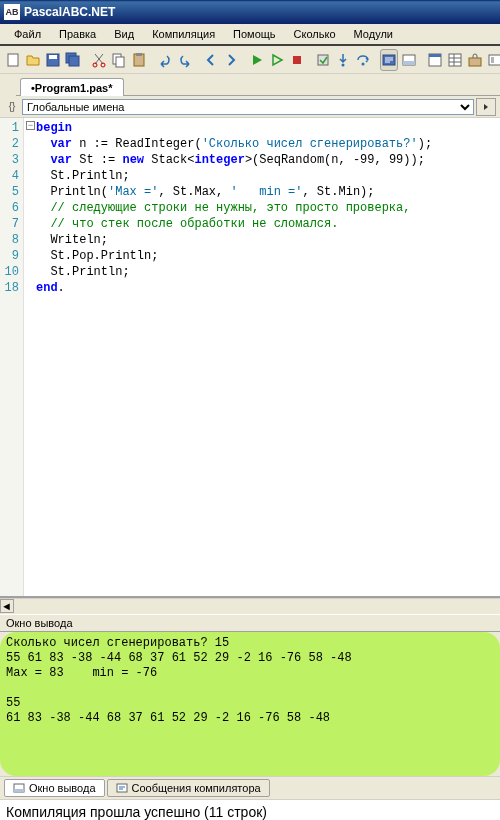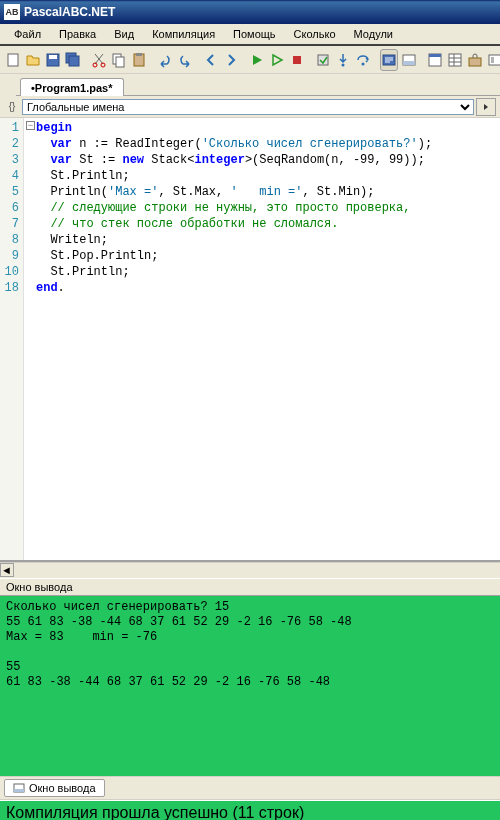--- a/index.html
+++ b/index.html
@@ -162,28 +162,29 @@
 .scrollbar-h .thumb { width: 14px; height: 14px; background: #ece9d8; border: 1px solid #a0a0a0; }
 .output-header {
   height: 18px;
   background: #ece9d8;
   border-top: 1px solid #fff;
   border-bottom: 1px solid #a0a0a0;
   padding: 2px 6px;
   font-size: 11px;
 }
 .output-area {
-  height: 180px;
-  background: #22c55e;
+  height: 144px;
+  background: #bef264;
   font-family: 'Courier New', monospace;
   font-size: 12px;
   white-space: pre;
   padding: 4px 6px;
   line-height: 15px;
   overflow: auto;
+  border-radius: 16px;
 }
 .bottom-tabs {
   height: 24px;
   background: #ece9d8;
   display: flex;
   align-items: center;
   padding: 2px 4px;
   gap: 2px;
   border-top: 1px solid #d4d0c8;
   border-bottom: 1px solid #d4d0c8;
@@ -194,23 +195,23 @@
   background: #ece9d8;
   border-radius: 2px;
   display: flex;
   align-items: center;
   gap: 4px;
 }
 .btab.active { background: #fff; }
 .btab .ic { width: 12px; height: 12px; display: inline-block; }
 .statusbar {
   height: 20px;
-  background: #22c55e;
+  background: #ffffff;
   padding: 3px 6px;
-  font-size: 16px;
+  font-size: 14px;
   border-top: 1px solid #fff;
 }
 .scope-icon {
   width: 16px; height: 16px;
   display: inline-flex;
   align-items: center;
   justify-content: center;
   color: #555;
   font-size: 10px;
 }
@@ -427,17 +428,24 @@
 61 83 -38 -44 68 37 61 52 29 -2 16 -76 58 -48</div>
 
 <div class="bottom-tabs">
   <div class="btab active">
     <span class="ic"><svg viewBox="0 0 12 12">
           <rect x="1" y="2" width="10" height="8" fill="#fff" stroke="#666"></rect>
           <rect x="1" y="7" width="10" height="3" fill="#b0c4de"></rect>
         </svg></span>
     <span>Окно вывода</span>
   </div>
+  <div class="btab">
+    <span class="ic"><svg viewBox="0 0 12 12">
+          <rect x="1" y="2" width="10" height="8" fill="#fff" stroke="#666"></rect>
+          <path d="M3 5h6M3 7h4" stroke="#2a6fb5"></path>
+        </svg></span>
+    <span>Сообщения компилятора</span>
+  </div>
 </div>
 
 <div class="statusbar">
   <span>Компиляция прошла успешно (11 строк)</span>
 </div>
 
 </body></html>

